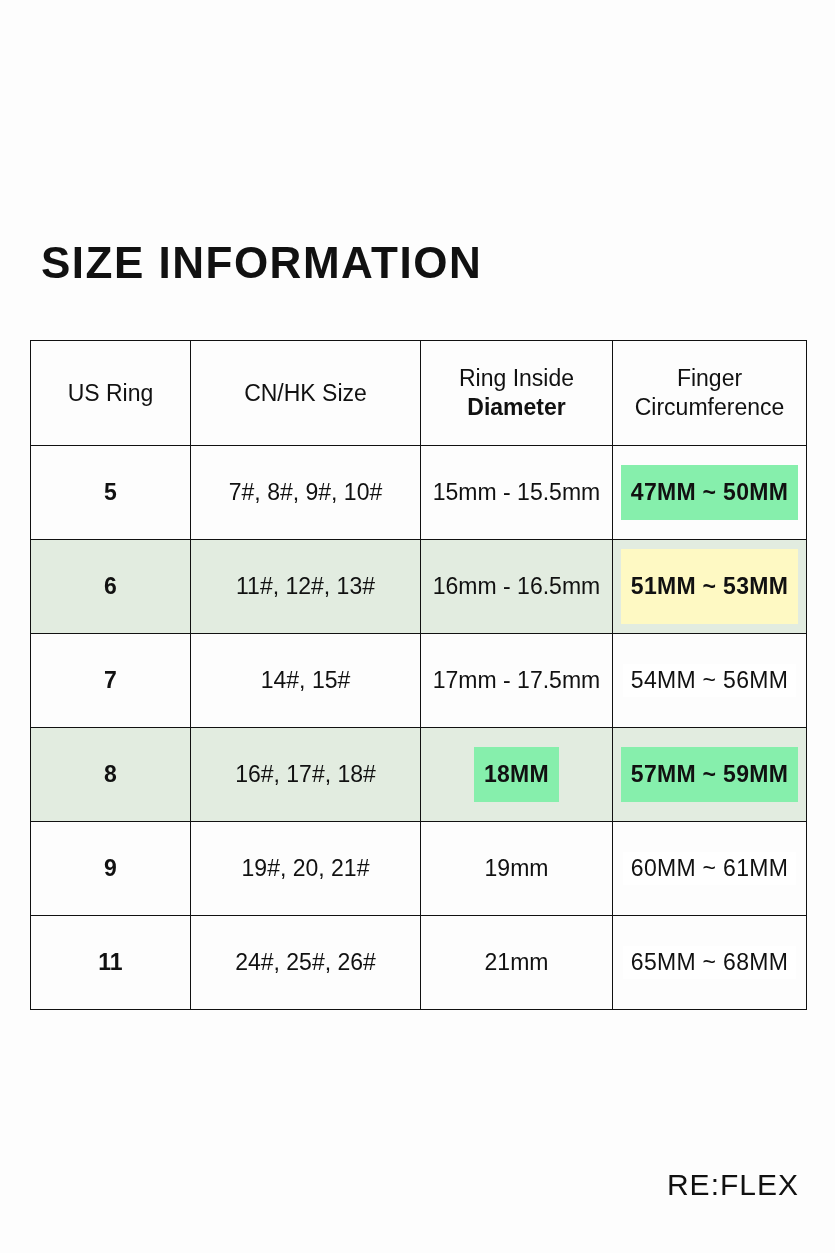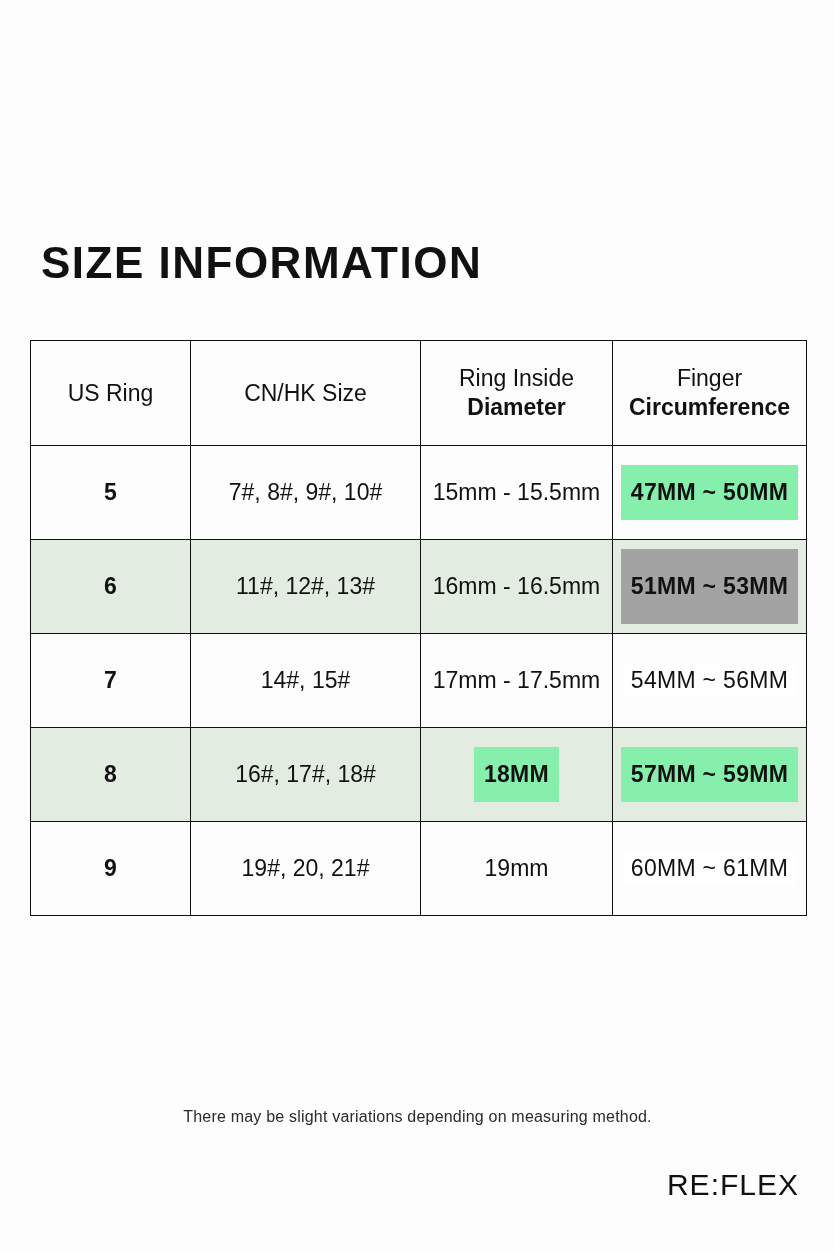--- a/index.html
+++ b/index.html
@@ -57,21 +57,21 @@
   col.c4 { width: 194px; }
 
   thead th {
     height: 104px;
     font-size: 23px;
     font-weight: bold;
     color: #111111;
     line-height: 1.25;
   }
   thead th .sub {
-    font-weight: bold;
+    font-weight: normal;
     display: block;
   }
   tbody td {
     height: 93px;
     font-size: 23px;
     color: #111111;
   }
   tbody tr.shaded td {
     background: #e2ece0;
   }
@@ -95,21 +95,21 @@
   .hl-wide {
     display: inline-block;
     background: #ffffff;
     font-weight: bold;
     padding: 20px 4px;
     width: 170px;
     letter-spacing: 0.3px;
   }
   .hl-tall {
     display: inline-block;
-    background: #a3a3a3;
+    background: #fef9c3;
     font-weight: bold;
     padding: 24px 10px;
     letter-spacing: 0.3px;
   }
   .note {
     position: absolute;
     left: 0;
     top: 1108px;
     width: 835px;
     text-align: center;
@@ -196,20 +196,27 @@
           </td>
         </tr>
         <tr>
           <td class="us">9</td>
           <td>19#, 20, 21#</td>
           <td>19mm</td>
           <td>
             <span class="hl">60MM ~ 61MM</span>
           </td>
         </tr>
+        <tr>
+          <td class="us">11</td>
+          <td>24#, 25#, 26#</td>
+          <td>21mm</td>
+          <td>
+            <span class="hl">65MM ~ 68MM</span>
+          </td>
+        </tr>
       </tbody>
     </table>
   </div>
 
-  <div class="note">There may be slight variations depending on measuring method.</div>
   <div class="brand">RE:FLEX</div>
 
 </div>
 
 </body></html>

